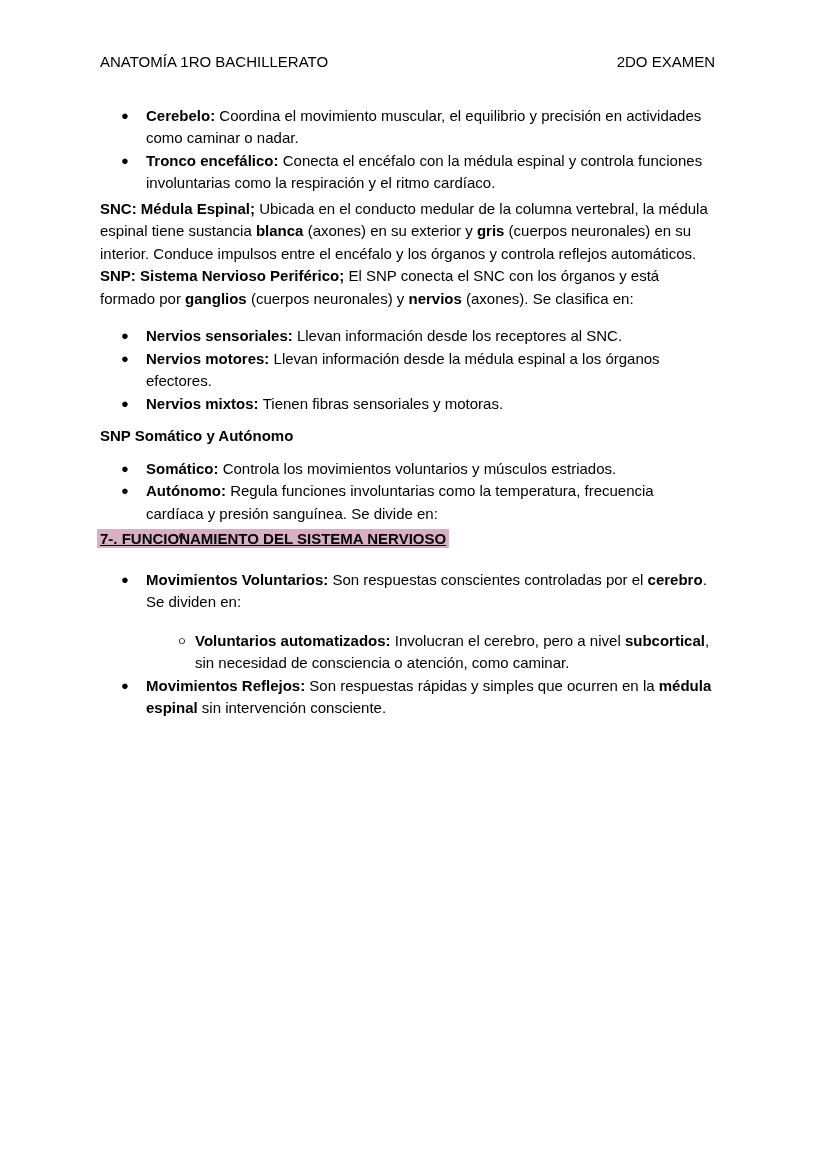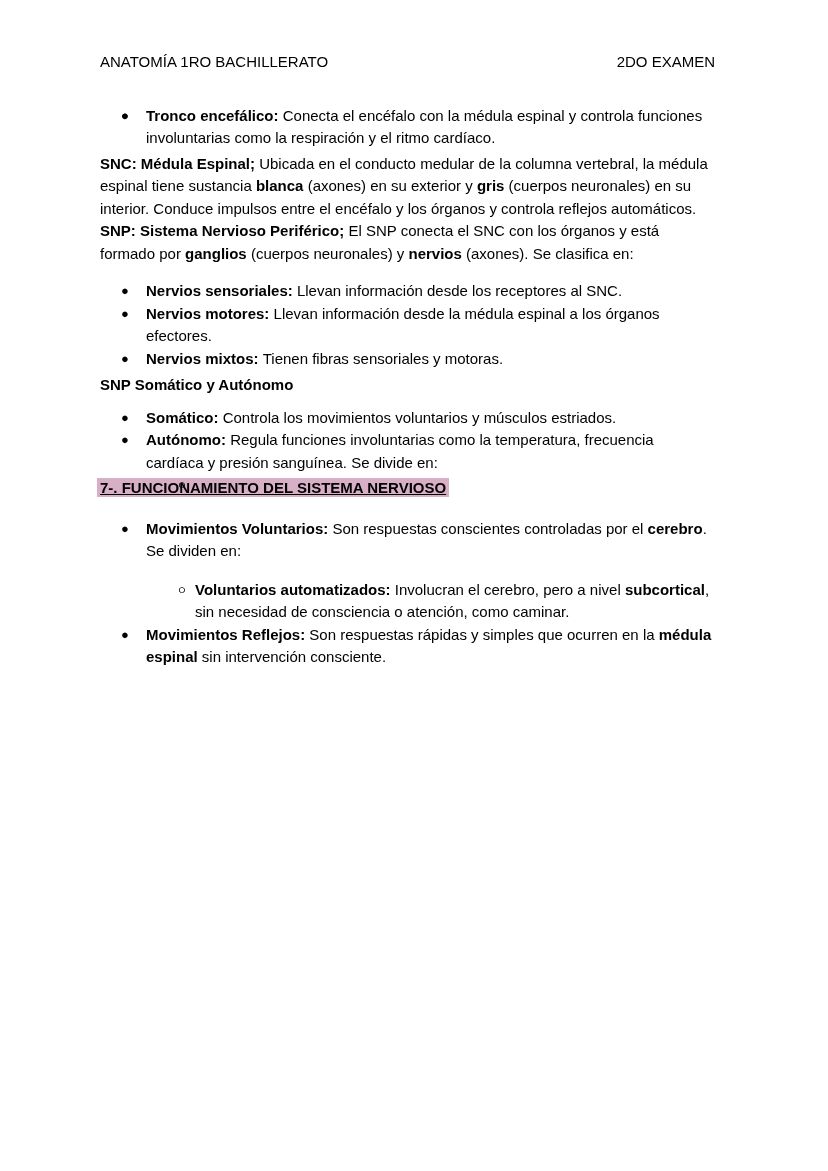--- a/index.html
+++ b/index.html
@@ -45,40 +45,41 @@
     text-decoration: underline;
     padding: 1px 3px;
   }
   .hl-row { margin-left: -3px; }
   .footer { position: absolute; top: 1096px; left: 706px; }
   
   .m-brain   { margin-top: 31px; }
   .m-snc     { margin-top: 3px; }
   .m-snp     { margin-top: 0; }
   .m-nerves  { margin-top: 15px; }
-  .m-somhead { margin-top: 4px; }
+  .m-somhead { margin-top: 10px; }
   .m-somlist { margin-top: 10px; }
   .m-funchead{ margin-top: 3px; }
   .m-movlist { margin-top: 18px; }
   .gap-top   { margin-top: 16px; }
 </style>
 </head>
 <body>
 
 <div class="page">
   <div class="content">
 
     <div class="header">
       <span>ANATOMÍA 1RO BACHILLERATO</span>
       <span>2DO EXAMEN</span>
     </div>
 
     <ul class="list m-brain">
       <li>
         <span class="marker">●</span>
+        <span><span class="b">Cerebelo: </span><span>Coordina el movimiento muscular, el equilibrio y precisión en actividades como caminar o nadar.</span></span>
       </li>
       <li>
         <span class="marker">●</span>
         <span><span class="b">Tronco encefálico: </span><span>Conecta el encéfalo con la médula espinal y controla funciones involuntarias como la respiración y el ritmo cardíaco.</span></span>
       </li>
     </ul>
 
     <p class="m-snc"><span class="b">SNC: Médula Espinal; </span><span>Ubicada en el conducto medular de la columna vertebral, la médula espinal tiene sustancia </span><span class="b">blanca</span><span> (axones) en su exterior y </span><span class="b">gris</span><span> (cuerpos neuronales) en su interior. Conduce impulsos entre el encéfalo y los órganos y controla reflejos automáticos.</span></p>
 
     <p class="m-snp"><span class="b">SNP: Sistema Nervioso Periférico; </span><span>El SNP conecta el SNC con los órganos y está formado por </span><span class="b">ganglios</span><span> (cuerpos neuronales) y </span><span class="b">nervios</span><span> (axones). Se clasifica en:</span></p>

